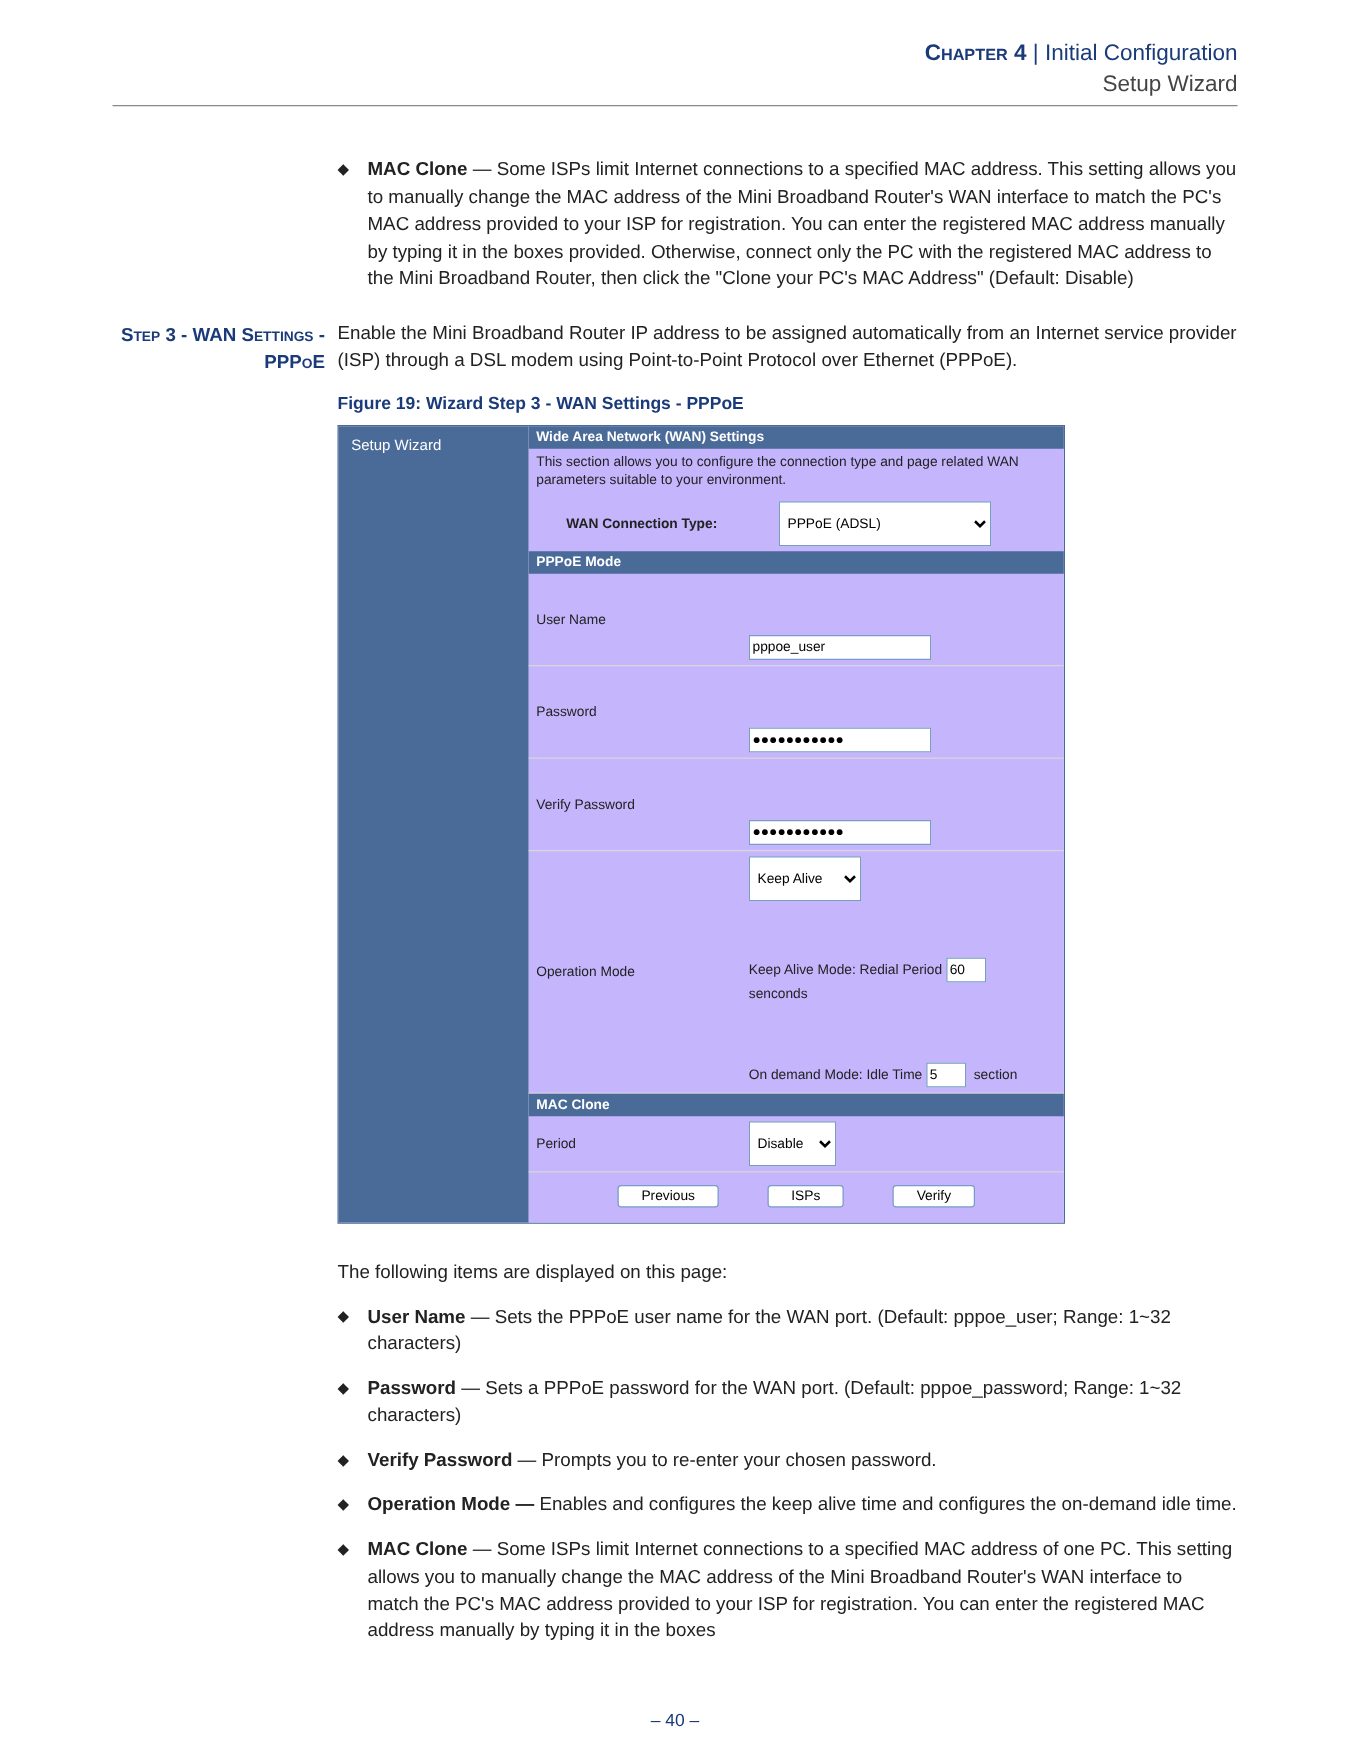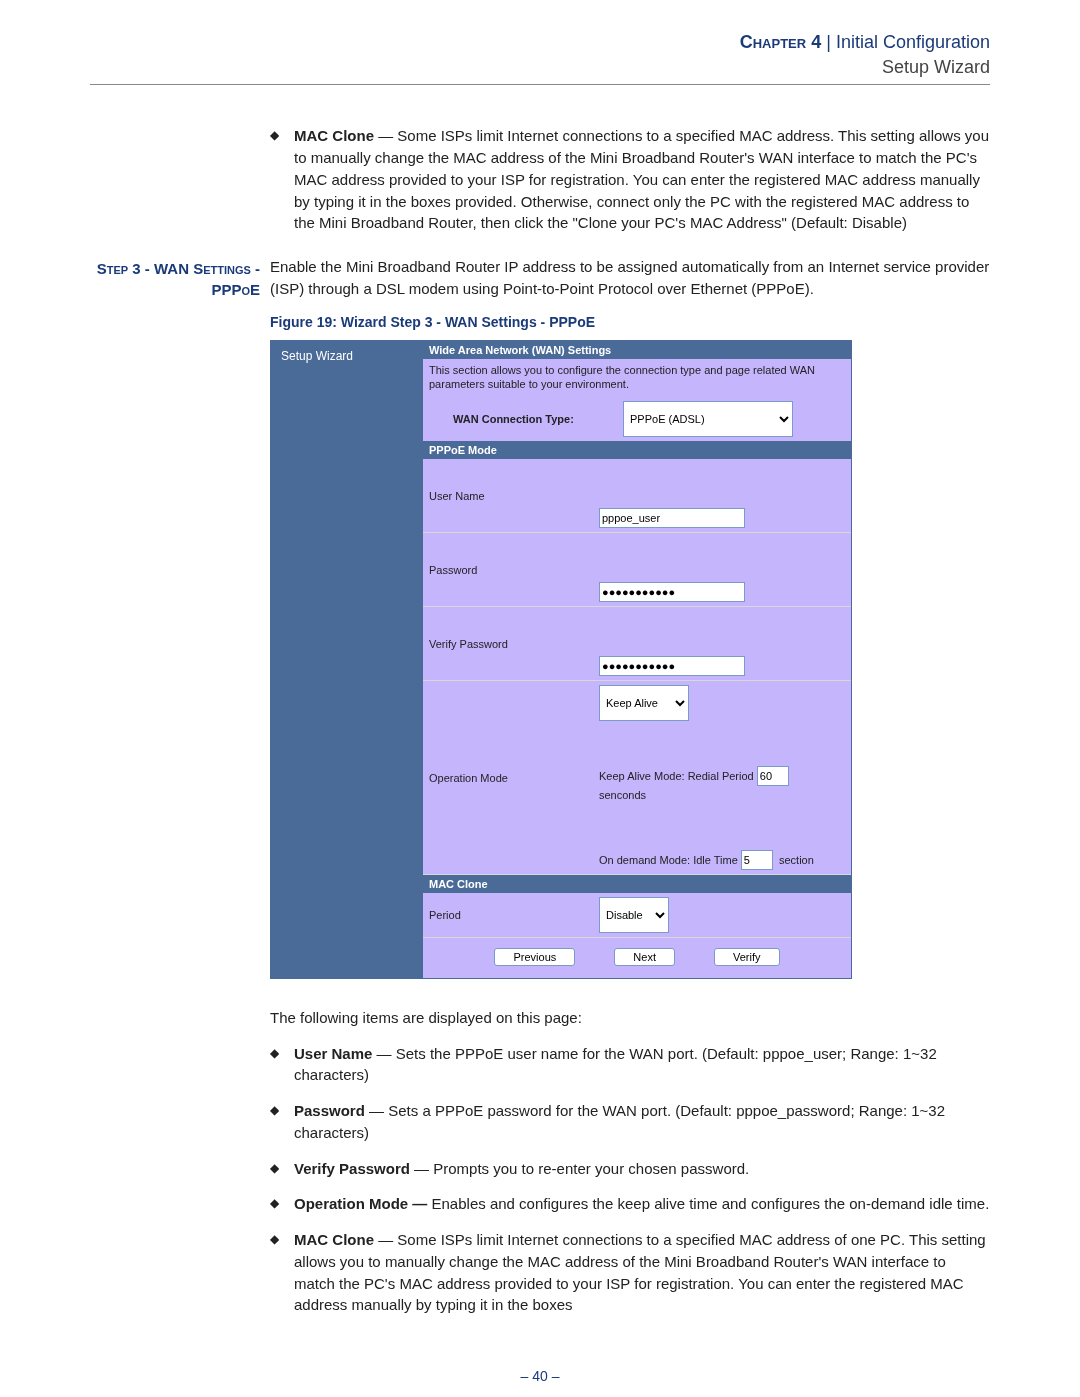--- a/index.html
+++ b/index.html
@@ -239,21 +239,21 @@
           </div>
 
           <div class="band">MAC Clone</div>
           <div class="row">
             <div class="lbl">Period</div>
             <div class="ctl"><select class="rsel" style="width:70px"><option>Disable</option></select></div>
           </div>
 
           <div class="btnrow">
             <button class="rbtn">Previous</button>
-            <button class="rbtn">Next</button>
+            <button class="rbtn">ISPs</button>
             <button class="rbtn">Verify</button>
           </div>
         </div>
       </div>
 
       <p>The following items are displayed on this page:</p>
 
       <ul class="diamond">
         <li><b>User Name</b><span> — Sets the PPPoE user name for the WAN port. (Default: pppoe_user; Range: 1~32 characters)</span></li>
         <li><b>Password</b><span> — Sets a PPPoE password for the WAN port. (Default: pppoe_password; Range: 1~32 characters)</span></li>

